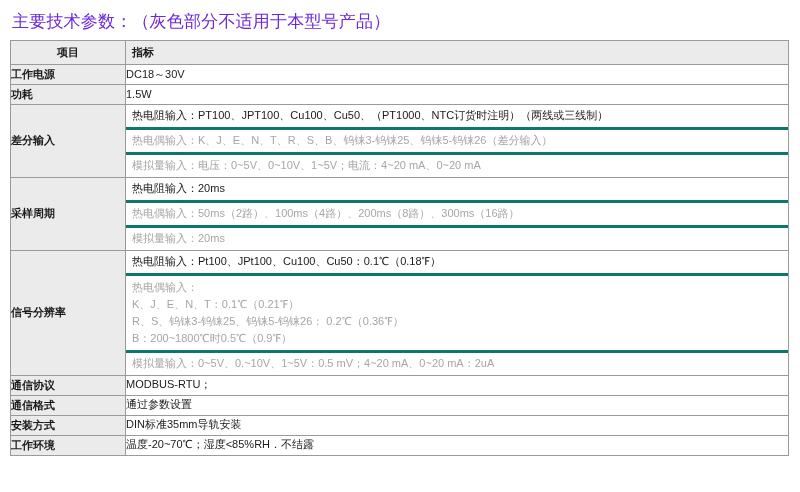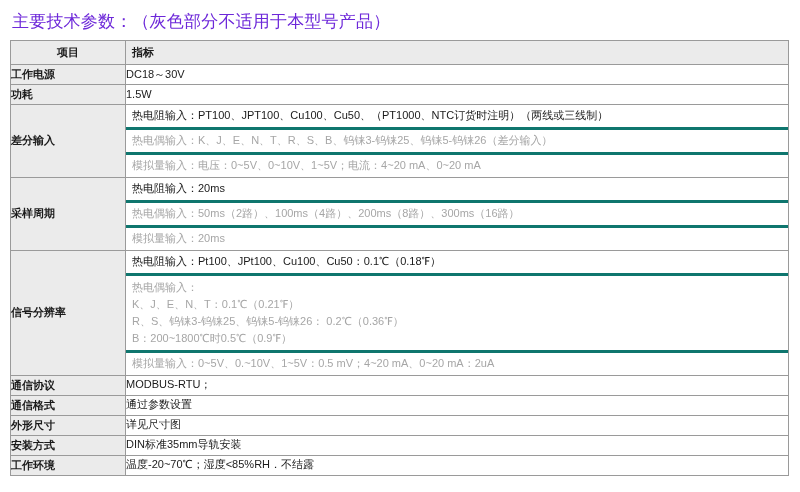--- a/index.html
+++ b/index.html
@@ -150,24 +150,20 @@
         <td class="c1">通信协议</td>
         <td class="c2">MODBUS-RTU；</td>
       </tr>
 
       <tr class="row-std">
         <td class="c1">通信格式</td>
         <td class="c2">通过参数设置</td>
       </tr>
 
 
-      <tr class="row-std">
-        <td class="c1">外形尺寸</td>
-        <td class="c2">详见尺寸图</td>
-      </tr>
 
       <tr class="row-std">
         <td class="c1">安装方式</td>
         <td class="c2">DIN标准35mm导轨安装</td>
       </tr>
 
       <tr class="row-std">
         <td class="c1">工作环境</td>
         <td class="c2">温度-20~70℃；湿度&lt;85%RH．不结露</td>
       </tr>

